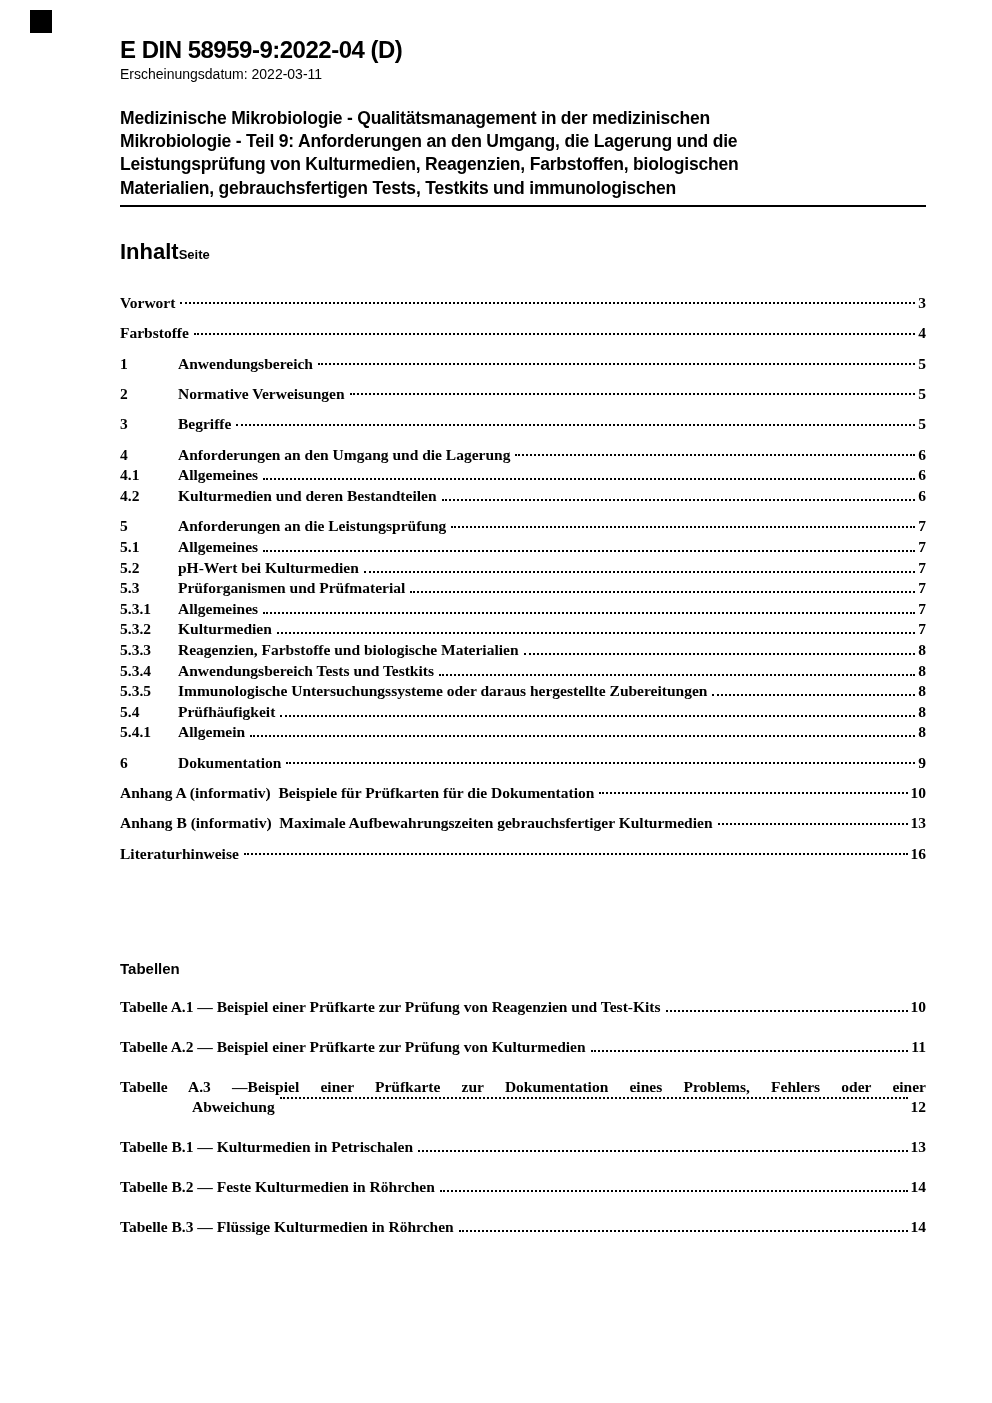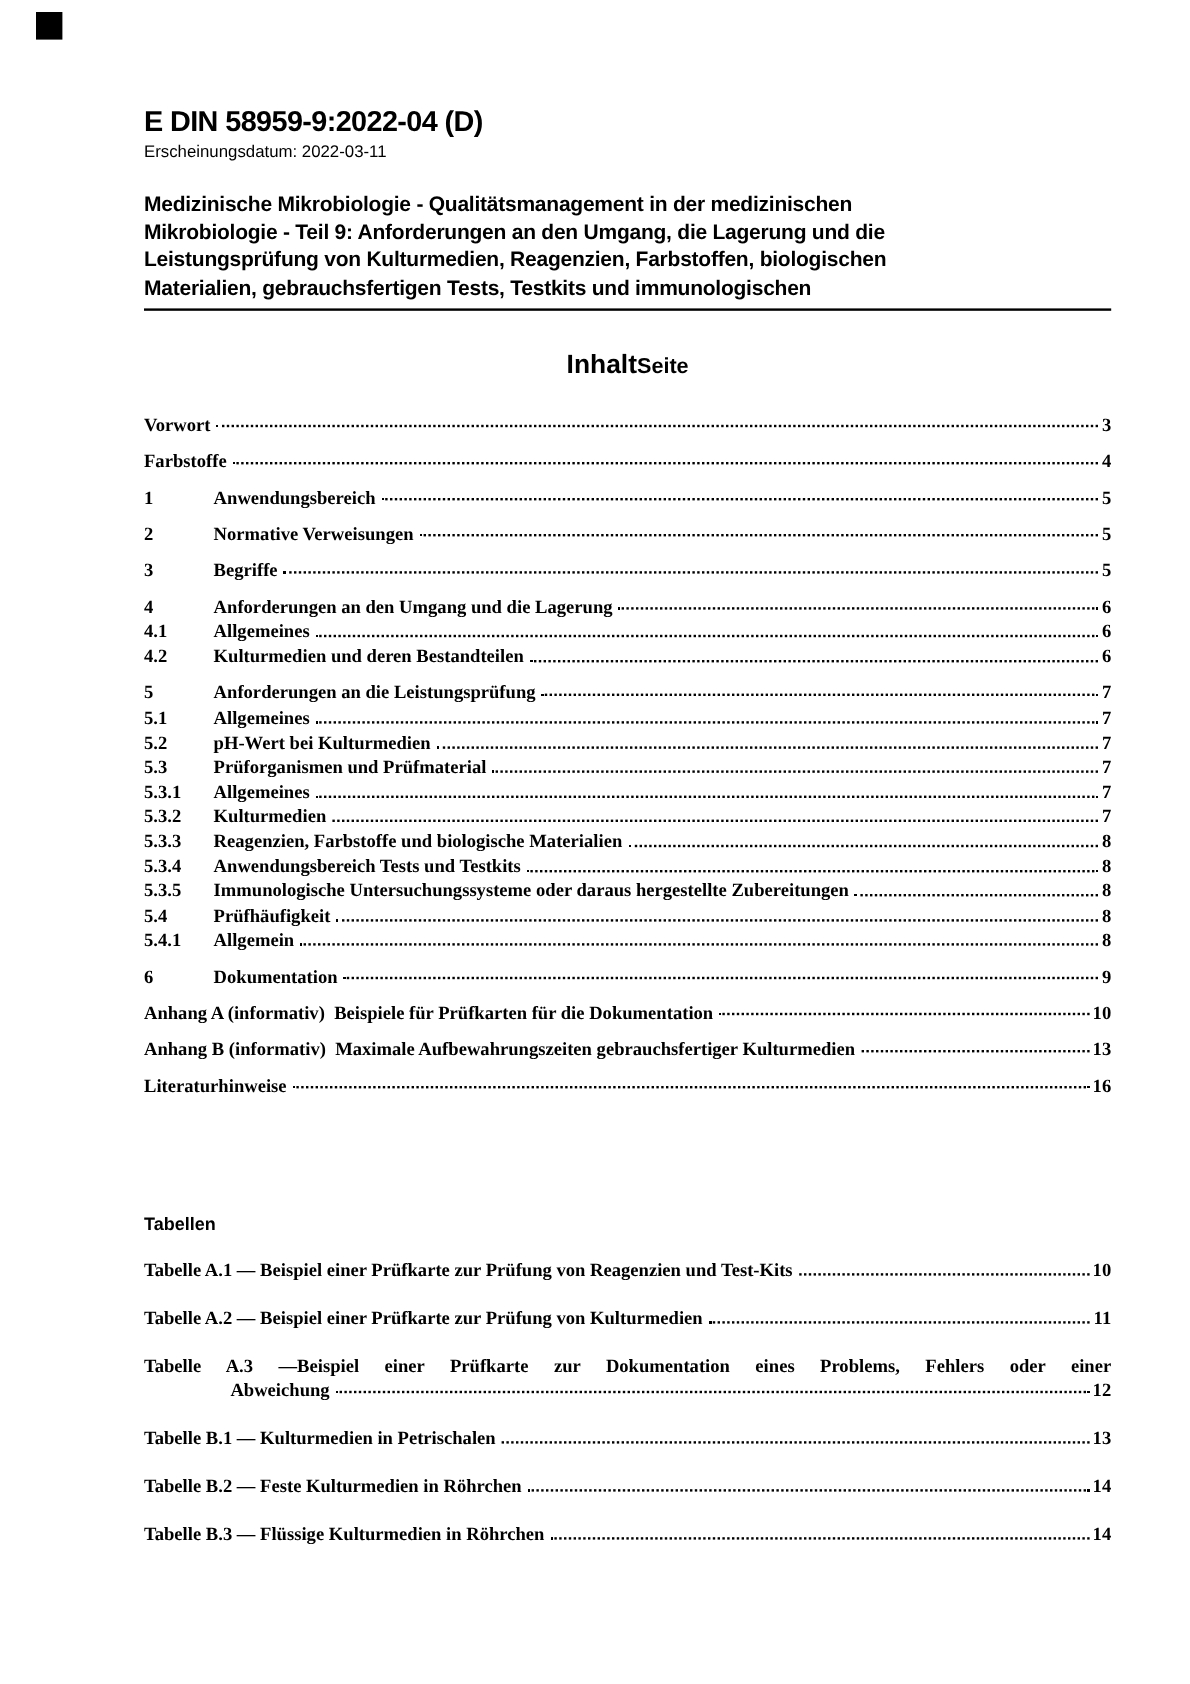--- a/index.html
+++ b/index.html
@@ -11,46 +11,46 @@
     font-family: "Liberation Sans", sans-serif;
     color: #000;
     overflow: hidden;
   }
   .corner-mark {
     position: absolute; left: 30px; top: 10px;
     width: 22px; height: 23px; background: #000;
   }
   .content {
     position: absolute; left: 120px; top: 0;
-    width: 806px; padding-top: 88px;
+    width: 806px; padding-top: 36px;
   }
   .doc-number {
     font-size: 24px; line-height: 27px; font-weight: bold;
     letter-spacing: -0.5px;
   }
   .pub-date { font-size: 14px; line-height: 17px; margin-top: 3px; }
   .doc-title { margin-top: 24px; font-weight: bold; font-size: 17.5px; line-height: 23.2px; letter-spacing: -0.2px; }
   .rule { border-bottom: 2px solid #000; margin-top: 5px; width: 100%; }
-  .inhalt-row { display: flex; align-items: baseline; justify-content: center; margin-top: 32px; }
+  .inhalt-row { display: flex; align-items: baseline; justify-content: flex-start; margin-top: 32px; }
   .inhalt { font-size: 22px; font-weight: bold; }
-  .seite { font-size: 18px; font-weight: bold; }
+  .seite { font-size: 13px; font-weight: bold; }
 
   .toc { margin-top: 28px; font-family: "Liberation Serif", serif; font-weight: bold; font-size: 15.5px; }
   .toc-row { display: flex; align-items: baseline; line-height: 20.6px; }
   .toc-row.major { margin-top: 9.8px; align-items: center; }
   .toc-num { flex: 0 0 58px; }
   .toc-label { white-space: pre-wrap; }
   .leader { flex: 1 1 auto; border-bottom: 2px dotted #000; margin: 0 3px 0 5px; min-width: 12px; }
   .toc-page { flex: 0 0 auto; }
 
   .tables-heading { margin-top: 96px; font-family: "Liberation Sans", sans-serif; font-size: 15px; font-weight: bold; }
   .tables { font-family: "Liberation Serif", serif; font-weight: bold; font-size: 15.5px; }
   .tables .toc-row { margin-top: 19.4px; }
   .wrap-line1 { line-height: 20.6px; margin-top: 19.4px; text-align: justify; text-align-last: justify; }
-  .wrap-line2 { display: flex; align-items: center; line-height: 20.6px; padding-left: 72px; }
+  .wrap-line2 { display: flex; align-items: flex-start; line-height: 20.6px; padding-left: 72px; }
 </style>
 </head>
 <body>
 
 <div class="corner-mark"></div>
 
 <div class="content">
 
   <div class="doc-number">E DIN 58959-9:2022-04 (D)</div>
   <div class="pub-date">Erscheinungsdatum: 2022-03-11</div>

